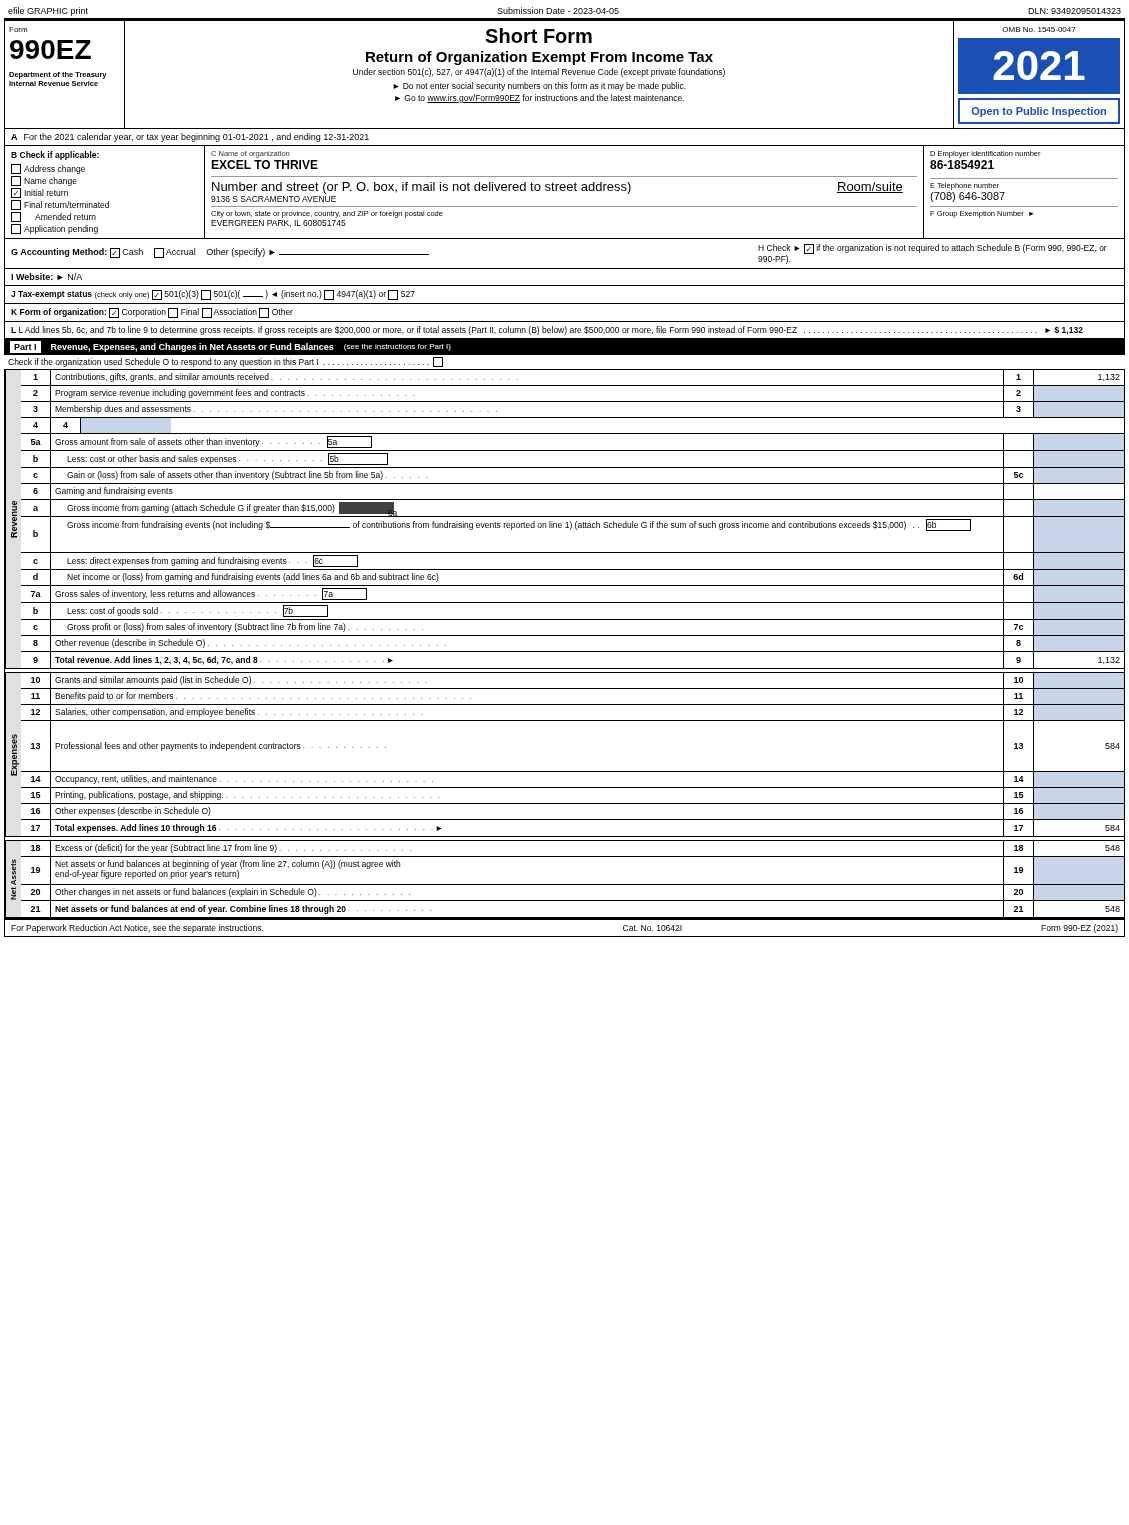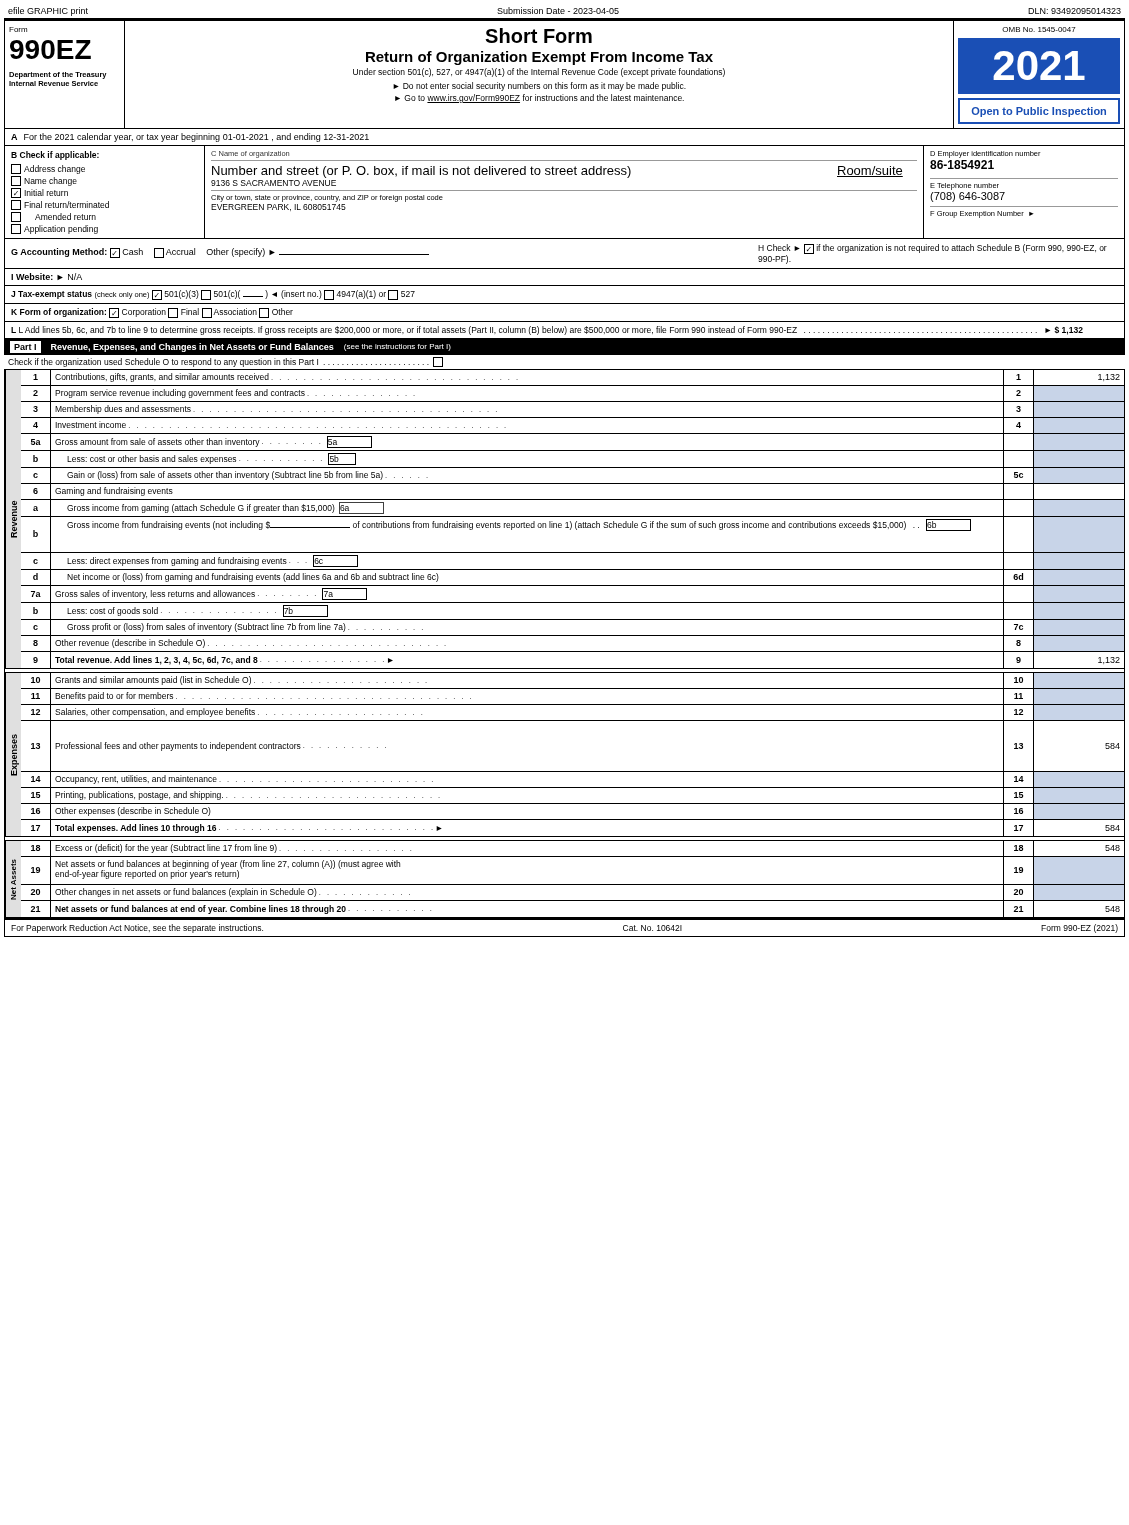--- a/index.html
+++ b/index.html
@@ -96,20 +96,21 @@
         <span>Amended return</span>
       </div>
       <div style="display:flex; align-items:center; gap:3px;">
         <div class="checkbox"></div>
         <span>Application pending</span>
       </div>
     </div>
 
     <div style="flex:1; border-right:1px solid #000; padding:3px 6px; font-size:8.5px;">
       <div style="font-size:7.5px; color:#333;">C Name of organization</div>
+      <div style="font-size:12px; font-weight:bold; margin-bottom:4px;">EXCEL TO THRIVE</div>
       <div style="border-top:1px solid #999; padding-top:2px; margin-top:2px;">
         <div style="display:flex; gap:10px;">
           <div style="flex:1;">
             <div style="font-size:13px;">Number and street (or P. O. box, if mail is not delivered to street address)</div>
             <div>9136 S SACRAMENTO AVENUE</div>
           </div>
           <div style="width:80px;">
             <div style="font-size:13px;text-decoration:underline;">Room/suite</div>
             <div></div>
           </div>
@@ -247,38 +248,37 @@
 
       <div style="display:flex; border-bottom:1px solid #000; min-height:16px;">
         <div style="width:30px; text-align:center; font-size:9px; font-weight:bold; border-right:1px solid #000; display:flex; align-items:center; justify-content:center;">3</div>
         <div style="flex:1; font-size:8.5px; padding:2px 4px; border-right:1px solid #000; display:flex; align-items:center;">Membership dues and assessments <span style="letter-spacing:2px; font-size:7.5px; margin-left:2px;">. . . . . . . . . . . . . . . . . . . . . . . . . . . . . . . . . . . . . .</span></div>
         <div style="width:30px; border-right:1px solid #000; display:flex; align-items:center; justify-content:center; font-size:9px; font-weight:bold;">3</div>
         <div style="width:90px; text-align:right; font-size:9px; padding-right:4px; display:flex; align-items:center; justify-content:flex-end; background:#c8d4e8;"></div>
       </div>
 
       <div style="display:flex; border-bottom:1px solid #000; min-height:16px;">
         <div style="width:30px; text-align:center; font-size:9px; font-weight:bold; border-right:1px solid #000; display:flex; align-items:center; justify-content:center;">4</div>
-        <div style="flex:1; font-size:8.5px; padding:2px 4px; border-right:1px solid #000; display:flex; align-items:center;">Investment income <span style="letter-spacing:2px; font-size:7.5px; margin-left:2px;">. . . . . . . . . . . . . . . . . . . . . . . . . . . . . . . . . . . . . . . . . . . . . . .</span></div>
         <div style="width:30px; border-right:1px solid #000; display:flex; align-items:center; justify-content:center; font-size:9px; font-weight:bold;">4</div>
         <div style="width:90px; text-align:right; font-size:9px; padding-right:4px; display:flex; align-items:center; justify-content:flex-end; background:#c8d4e8;"></div>
       </div>
 
       <div style="display:flex; border-bottom:1px solid #000; min-height:16px;">
         <div style="width:30px; text-align:center; font-size:9px; font-weight:bold; border-right:1px solid #000; display:flex; align-items:center; justify-content:center;">5a</div>
         <div style="flex:1; font-size:8.5px; padding:2px 4px; border-right:1px solid #000; display:flex; align-items:center;">Gross amount from sale of assets other than inventory <span style="letter-spacing:2px; font-size:7.5px; margin-left:2px;">. . . . . . . .</span>
           <span style="display:inline-block; border:1px solid #000; width:45px; height:12px; margin:0 4px;">5a</span>
         </div>
         <div style="width:30px; border-right:1px solid #000; display:flex; align-items:center; justify-content:center; font-size:9px; font-weight:bold;"></div>
         <div style="width:90px; text-align:right; font-size:9px; padding-right:4px; display:flex; align-items:center; justify-content:flex-end; background:#c8d4e8;"></div>
       </div>
 
       <div style="display:flex; border-bottom:1px solid #000; min-height:16px;">
         <div style="width:30px; text-align:center; font-size:9px; font-weight:bold; border-right:1px solid #000; display:flex; align-items:center; justify-content:center;">b</div>
         <div style="flex:1; font-size:8.5px; padding:2px 4px; border-right:1px solid #000; display:flex; align-items:center; padding-left:16px;">Less: cost or other basis and sales expenses <span style="letter-spacing:2px; font-size:7.5px; margin-left:2px;">. . . . . . . . . . .</span>
-          <span style="display:inline-block; border:1px solid #000; width:28px; height:12px; margin:0 4px;">5b</span>
+          <span style="display:inline-block; border:1px solid #000; width:60px; height:12px; margin:0 4px;">5b</span>
         </div>
         <div style="width:30px; border-right:1px solid #000;"></div>
         <div style="width:90px; background:#c8d4e8;"></div>
       </div>
 
       <div style="display:flex; border-bottom:1px solid #000; min-height:16px;">
         <div style="width:30px; text-align:center; font-size:9px; font-weight:bold; border-right:1px solid #000; display:flex; align-items:center; justify-content:center;">c</div>
         <div style="flex:1; font-size:8.5px; padding:2px 4px; border-right:1px solid #000; display:flex; align-items:center; padding-left:16px;">Gain or (loss) from sale of assets other than inventory (Subtract line 5b from line 5a) <span style="letter-spacing:2px; font-size:7.5px; margin-left:2px;">. . . . . .</span></div>
         <div style="width:30px; border-right:1px solid #000; display:flex; align-items:center; justify-content:center; font-size:9px; font-weight:bold;">5c</div>
         <div style="width:90px; background:#c8d4e8;"></div>
@@ -287,21 +287,21 @@
       <div style="display:flex; border-bottom:1px solid #000; min-height:16px;">
         <div style="width:30px; text-align:center; font-size:9px; font-weight:bold; border-right:1px solid #000; display:flex; align-items:center; justify-content:center;">6</div>
         <div style="flex:1; font-size:8.5px; padding:2px 4px; border-right:1px solid #000; display:flex; align-items:center;">Gaming and fundraising events</div>
         <div style="width:30px; border-right:1px solid #000;"></div>
         <div style="width:90px;"></div>
       </div>
 
       <div style="display:flex; border-bottom:1px solid #000; min-height:16px;">
         <div style="width:30px; text-align:center; font-size:9px; font-weight:bold; border-right:1px solid #000; display:flex; align-items:center; justify-content:center;">a</div>
         <div style="flex:1; font-size:8.5px; padding:2px 4px; border-right:1px solid #000; display:flex; align-items:center; padding-left:16px;">Gross income from gaming (attach Schedule G if greater than $15,000)
-          <span style="display:inline-block; border:1px solid #404040; width:45px; height:12px; margin:0 4px;">6a</span>
+          <span style="display:inline-block; border:6px solid #404040; width:45px; height:12px; margin:0 4px;padding-left:43px;">6a</span>
         </div>
         <div style="width:30px; border-right:1px solid #000;"></div>
         <div style="width:90px; background:#c8d4e8;"></div>
       </div>
 
       <div style="display:flex; border-bottom:1px solid #000; min-height:36px;">
         <div style="width:30px; text-align:center; font-size:9px; font-weight:bold; border-right:1px solid #000; display:flex; align-items:center; justify-content:center;">b</div>
         <div style="flex:1; font-size:8.5px; padding:2px 4px; border-right:1px solid #000; padding-left:16px;">
           Gross income from fundraising events (not including $<span style="display:inline-block; border-bottom:1px solid #000; width:80px;"></span> of contributions from fundraising events reported on line 1) (attach Schedule G if the sum of such gross income and contributions exceeds $15,000)
           <span style="margin-left:4px;">. .</span>

